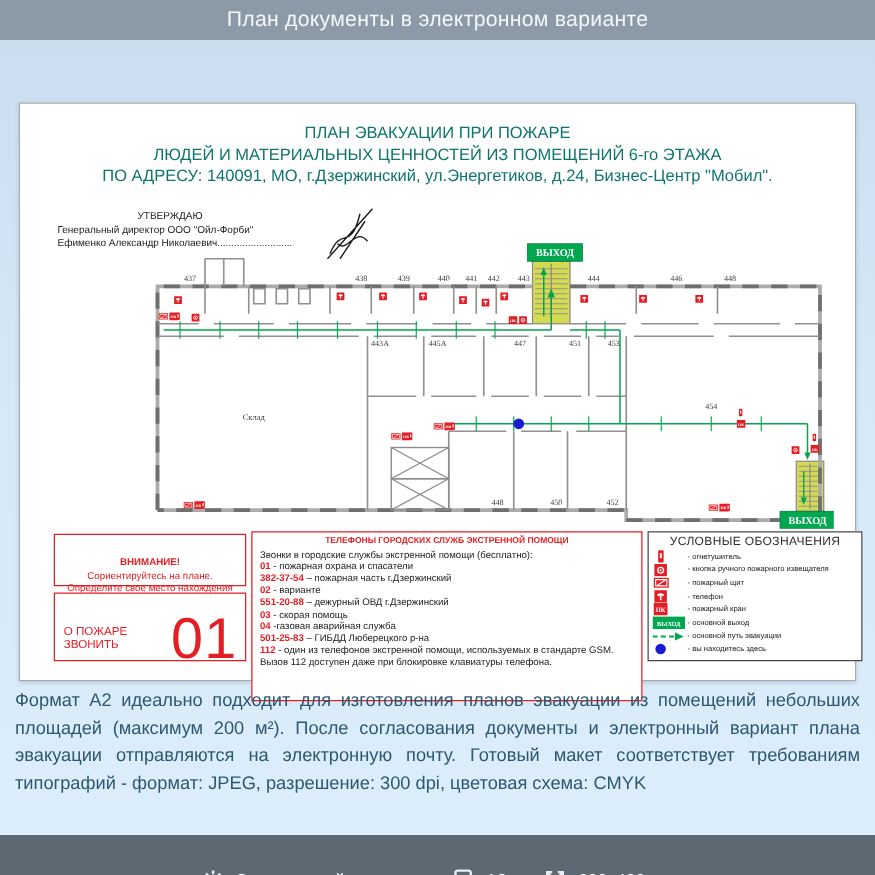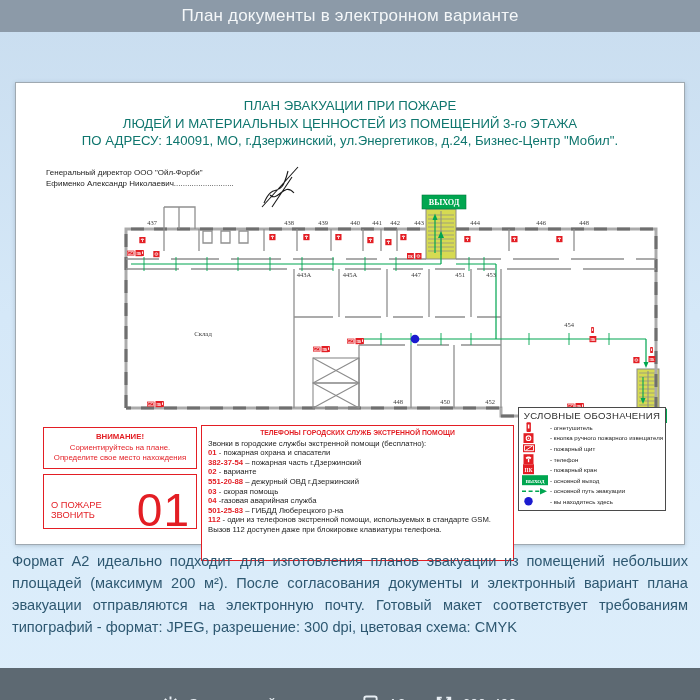--- a/index.html
+++ b/index.html
@@ -17,30 +17,30 @@
                 color:#0f766e;font-size:13.2px;line-height:17.5px;}
   .approve{position:absolute;left:30px;top:84px;width:230px;font-size:8px;color:#222;line-height:11px;}
   .approve .a1{text-align:center;width:180px;}
   .sig{position:absolute;left:212px;top:-4px;}
   
   #plan{position:absolute;left:103px;top:110px;}
   
   .box{position:absolute;box-sizing:border-box;background:#fff;}
   .attention{left:27px;top:344px;width:154px;height:42px;border:1px solid #e31e24;
              color:#e31e24;font-size:7.8px;line-height:10.5px;text-align:center;padding-top:4px;}
-  .attention .b1{font-weight:bold;}
+  .attention .b1{font-weight:bold;margin-top:13px;}
   .firecall{left:27px;top:391px;width:154px;height:55px;border:1px solid #e31e24;color:#e31e24;
             display:flex;align-items:center;justify-content:space-between;padding:17px 6px 0 7px;}
   .firecall .fc-label{font-size:9.3px;}
   .firecall .fc-num{font-size:46px;line-height:46px;font-weight:400;letter-spacing:1px;}
   .phones{left:185px;top:342px;width:313px;height:136px;border:1px solid #e31e24;
           padding:2px 6px;font-size:7.7px;line-height:9.6px;color:#1c1c1c;}
   .ph-title{color:#e31e24;font-weight:bold;text-align:center;font-size:6.8px;margin-bottom:1px;}
   .ph-line .num{color:#e31e24;font-weight:bold;}
-  .legend{left:502px;top:324px;width:148px;height:104px;border:1px solid #4a4a4a;
+  .legend{left:502px;top:342px;width:172px;height:104px;border:1px solid #4a4a4a;
           padding:1px 3px;}
   .lg-title{font-size:9.6px;color:#2e2e2e;text-align:center;letter-spacing:.3px;margin:1px 0 1px;}
   .lg-row{display:flex;align-items:center;height:10.6px;}
   .lg-ico{width:28px;flex:0 0 28px;display:flex;align-items:center;}
   .lg-txt{font-size:6.1px;color:#222;white-space:nowrap;}
   
   .desc{position:absolute;left:12px;top:551px;width:676px;font-size:14.6px;line-height:1.5;
         color:#2e5871;text-align:justify;}
   
   .footer{position:absolute;left:0;top:668px;width:700px;height:32px;background:#5d6972;
@@ -54,25 +54,26 @@
 
 <div class="page">
 
   <div class="header">
     <div class="header-title">План документы в электронном варианте</div>
   </div>
 
   <div class="card">
     <div class="poster-title">
       <div>ПЛАН ЭВАКУАЦИИ ПРИ ПОЖАРЕ</div>
-      <div>ЛЮДЕЙ И МАТЕРИАЛЬНЫХ ЦЕННОСТЕЙ ИЗ ПОМЕЩЕНИЙ 3-го ЭТАЖА</div>
+      <div>ЛЮДЕЙ И МАТЕРИАЛЬНЫХ ЦЕННОСТЕЙ ИЗ ПОМЕЩЕНИЙ 6-го ЭТАЖА</div>
       <div>ПО АДРЕСУ: 140091, МО, г.Дзержинский, ул.Энергетиков, д.24, Бизнес-Центр "Мобил".</div>
     </div>
 
     <div class="approve">
+      <div class="a1">УТВЕРЖДАЮ</div>
       <div>Генеральный директор  ООО "Ойл-Форби"</div>
       <div>Ефименко Александр Николаевич...........................</div>
       <svg class="sig" width="48" height="48" viewBox="0 0 48 48">
         <path d="M6,40 C16,16 22,40 30,8 M12,32 C20,40 26,18 36,30 M4,44 L40,4 M14,44 L34,14" stroke="#1a1a1a" stroke-width="1.1" fill="none"></path>
       </svg>
     </div>
 
     <svg id="plan" width="548" height="230" viewBox="0 0 548 230">
 
       <g>

